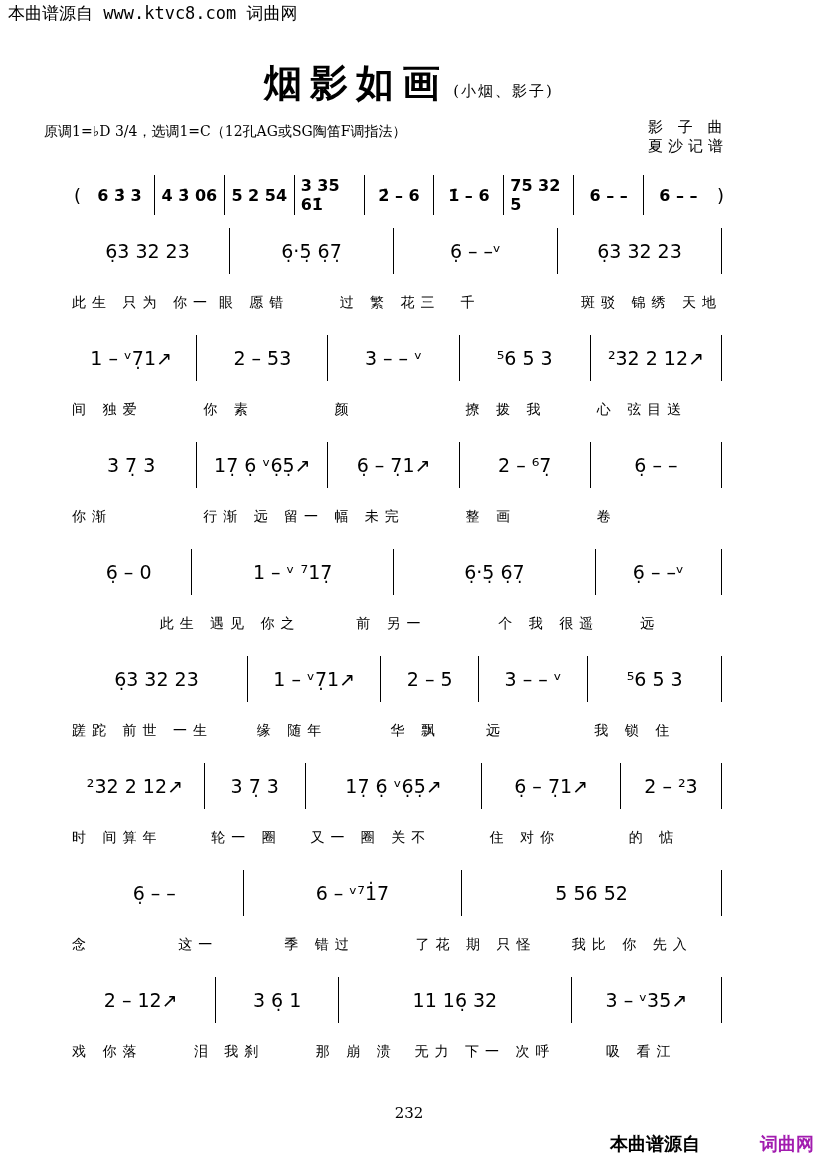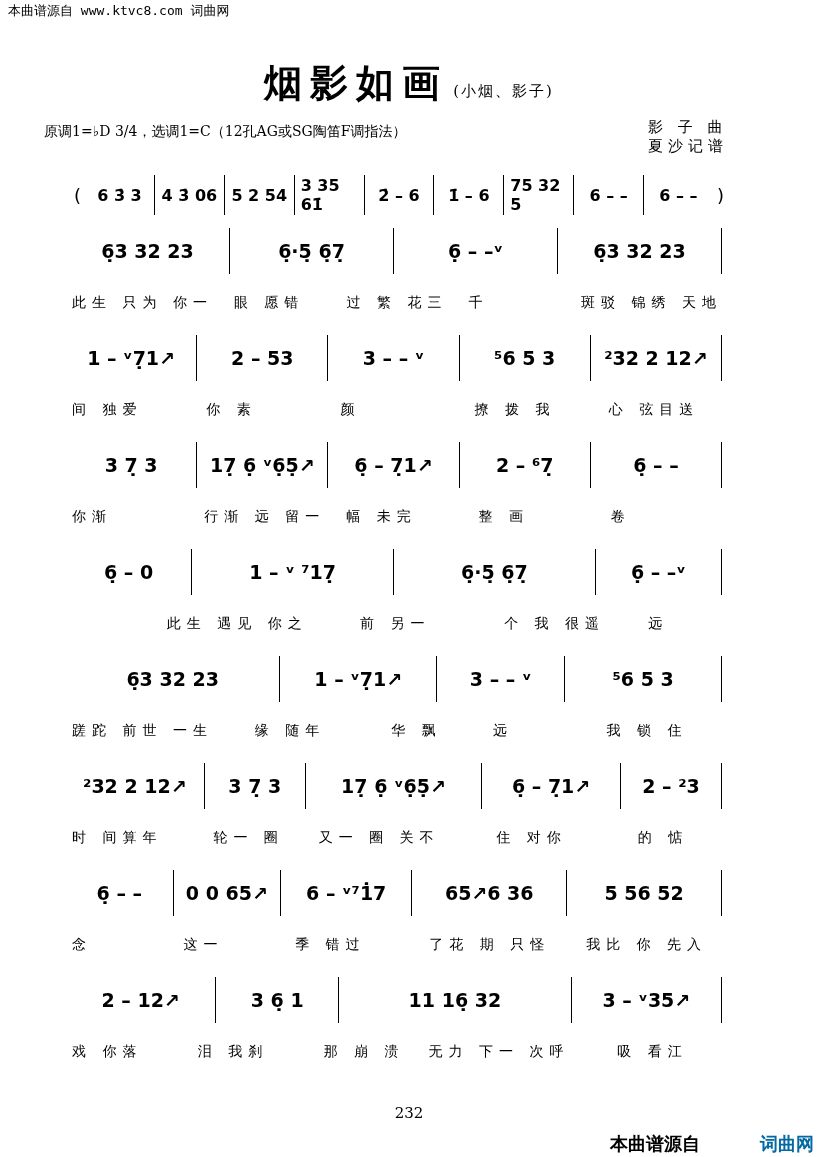--- a/index.html
+++ b/index.html
@@ -1,36 +1,36 @@
 <!DOCTYPE html>
 <html><head>
 <meta charset="utf-8">
 <style>
   html, body { margin: 0; padding: 0; background: #ffffff; }
   body { width: 818px; height: 1157px; position: relative; overflow: hidden;
          font-family: "DejaVu Sans", sans-serif; color: #000; }
-  .watermark-top { position: absolute; left: 8px; top: 2px; font-size: 13px; font-family: "DejaVu Sans Mono", monospace; }
+  .watermark-top { position: absolute; left: 8px; top: 2px; font-size: 17px; font-family: "DejaVu Sans Mono", monospace; }
   .title-wrap { position: absolute; top: 58px; left: 0; width: 818px; text-align: center; }
   .title { font-family: "DejaVu Sans", sans-serif; font-weight: bold; font-size: 38px; letter-spacing: 8px; }
   .subtitle { font-family: "DejaVu Serif", serif; font-size: 15px; letter-spacing: 2px; }
   .key-info { position: absolute; left: 44px; top: 123px; font-size: 14px; font-family: "DejaVu Serif", serif; }
   .credits { position: absolute; left: 648px; top: 118px; font-size: 15px; font-family: "DejaVu Serif", serif; line-height: 19px; letter-spacing: 5px; }
   .system { position: absolute; left: 0; width: 818px; }
   .notes-row { position: absolute; left: 66px; right: 96px; height: 30px; display: flex; align-items: center;
-               font-family: "DejaVu Sans", sans-serif; font-weight: bold; font-size: 19px; }
+               font-family: "DejaVu Sans", sans-serif; font-weight: normal; font-size: 19px; }
   .measure { flex: 1; display: flex; justify-content: space-around; align-items: center; border-right: 1.5px solid #000; height: 46px; padding: 0 6px; position: relative; }
   .measure:last-child { border-right: 1.5px solid #000; }
-  .lyrics-row { position: absolute; left: 66px; right: 96px; display: flex; font-family: "DejaVu Serif", serif; font-size: 14px; letter-spacing: 6px; gap: 15px; }
+  .lyrics-row { position: absolute; left: 66px; right: 96px; display: flex; font-family: "DejaVu Serif", serif; font-size: 14px; letter-spacing: 6px; }
   .lyric-cell { flex: 1; padding-left: 6px; white-space: nowrap; }
   .intro-row { position: absolute; top: 175px; left: 70px; right: 90px; display: flex; align-items: center; font-weight: bold; font-size: 16px; }
   .intro-row .measure { height: 40px; }
   .paren { font-weight: normal; font-size: 18px; padding: 0 4px; }
   .page-num { position: absolute; top: 1104px; left: 0; width: 818px; text-align: center; font-family: "DejaVu Serif", serif; font-size: 15px; }
   .wm-bottom { position: absolute; top: 1132px; left: 610px; font-weight: bold; font-size: 18px; }
-  .wm-bottom-right { position: absolute; top: 1132px; left: 760px; font-weight: bold; font-size: 18px; color: #0369a1; }
+  .wm-bottom-right { position: absolute; top: 1132px; left: 760px; font-weight: bold; font-size: 18px; color: #a21caf; }
 </style>
 </head>
 <body>
 
 <div class="watermark-top">本曲谱源自 www.ktvc8.com 词曲网</div>
 
 <div class="title-wrap">
   <span class="title">烟影如画</span>
   <span class="subtitle">(小烟、影子)</span>
 </div>
@@ -119,20 +119,21 @@
     <div class="lyric-cell">前   另一</div>
     <div class="lyric-cell">个  我 很遥</div>
     <div class="lyric-cell" style="flex:0.6">远</div>
   </div>
 </div>
 
 <div class="system" style="top:664px">
   <div class="notes-row" style="top:0">
     <div class="measure" style="flex:1.4">6̣3 32 23</div>
     <div class="measure">1 – ᵛ7̣1↗</div>
+    <div class="measure" style="flex:0.7">2 – 5</div>
     <div class="measure" style="flex:0.8">3 – – ᵛ</div>
     <div class="measure">⁵6 5 3</div>
   </div>
   <div class="lyrics-row" style="top:58px">
     <div class="lyric-cell" style="flex:1.4">蹉跎 前世 一生</div>
     <div class="lyric-cell">缘  随年</div>
     <div class="lyric-cell" style="flex:0.7">华  飘</div>
     <div class="lyric-cell" style="flex:0.8">远</div>
     <div class="lyric-cell">我 锁 住</div>
   </div>
@@ -151,23 +152,21 @@
     <div class="lyric-cell" style="flex:0.7">轮一 圈</div>
     <div class="lyric-cell" style="flex:1.3">又一 圈 关不</div>
     <div class="lyric-cell">住  对你</div>
     <div class="lyric-cell" style="flex:0.7">的  惦</div>
   </div>
 </div>
 
 <div class="system" style="top:878px">
   <div class="notes-row" style="top:0">
     <div class="measure" style="flex:0.8">6̣ – –</div>
-    <div class="measure" style="flex:0.8">0 0 65↗</div>
     <div class="measure">6 – ᵛ⁷1̇7</div>
-    <div class="measure" style="flex:1.2">65↗6 36</div>
     <div class="measure" style="flex:1.2">5 56 52</div>
   </div>
   <div class="lyrics-row" style="top:58px">
     <div class="lyric-cell" style="flex:0.8">念</div>
     <div class="lyric-cell" style="flex:0.8">这一</div>
     <div class="lyric-cell">季  错过</div>
     <div class="lyric-cell" style="flex:1.2">了花 期 只怪</div>
     <div class="lyric-cell" style="flex:1.2">我比 你 先入</div>
   </div>
 </div>

